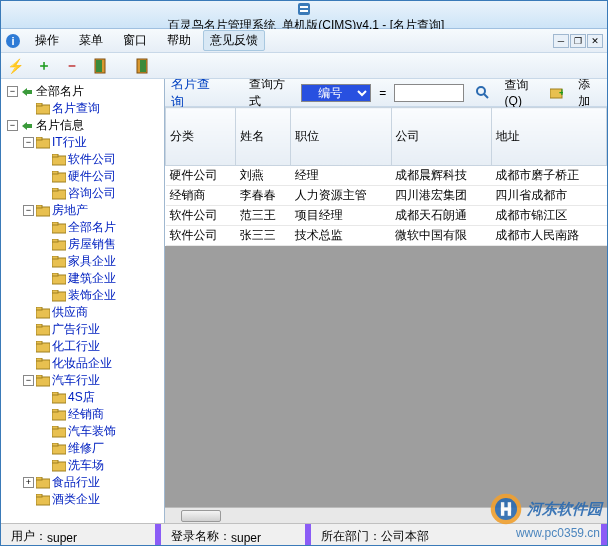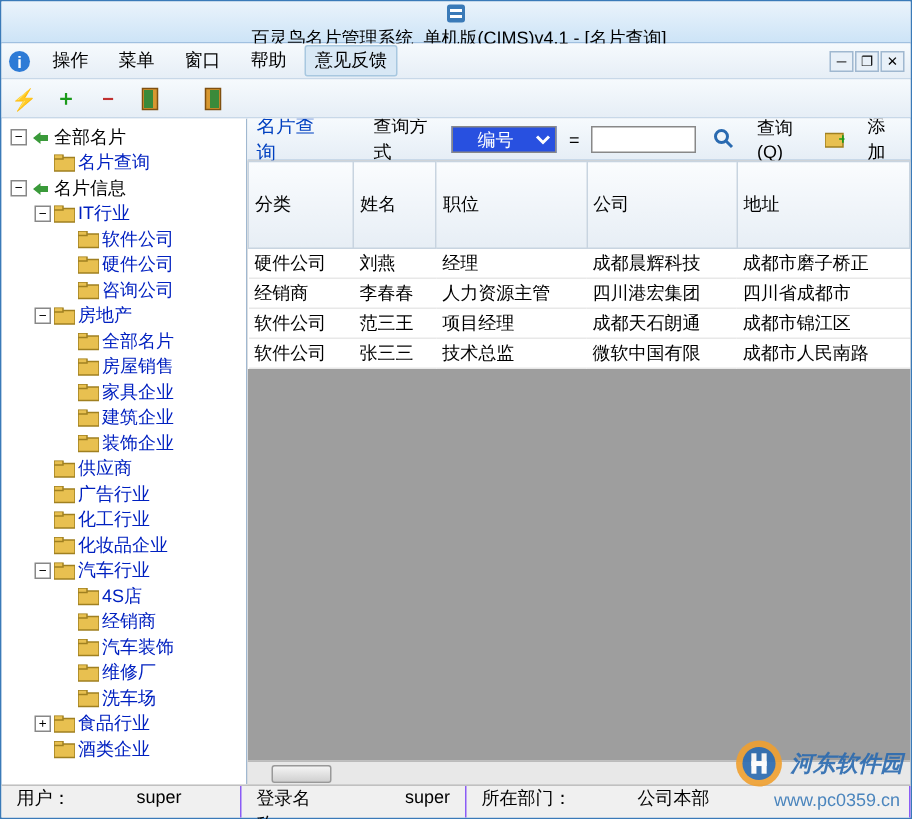--- a/index.html
+++ b/index.html
@@ -38,21 +38,21 @@
 .query-input { width: 70px; height: 18px; border: 1px solid #888; background: #fff; }
 .query-btn { display: flex; align-items: center; gap: 15px; cursor: pointer; }
 .grid-wrap { flex: 1; background: #9e9e9e; overflow: auto; position: relative; }
 .grid { background: #fff; border-collapse: collapse; width: 100%; }
 .grid th { background: linear-gradient(#fafcfe,#e7eef5); border: 1px solid #c8d4e0; padding: 20px 4px; text-align: left; font-weight: normal; color: #000; font-size: 12px; }
 .grid td { border-bottom: 1px solid #e8e8e8; padding: 1px 4px; color: #000; font-size: 12px; background: #fff; white-space: nowrap; overflow: hidden; }
 .grid tr { height: 17px; }
 .hscroll { position: absolute; bottom: 0; left: 0; right: 0; height: 16px; background: #e8e8e8; border-top: 1px solid #bbb; }
 .hscroll-thumb { position: absolute; left: 16px; top: 2px; width: 40px; height: 12px; background: linear-gradient(#f4f4f4,#d0d0d0); border: 1px solid #999; border-radius: 2px; }
 .statusbar { height: 22px; background: #f0f0f0; border-top: 1px solid #c0c0c0; display: flex; align-items: center; }
-.status-cell { padding: 0 10px; border-right: 1px solid #8b5cf6; height: 100%; display: flex; align-items: flex-start; gap: 44px; }
+.status-cell { padding: 0 10px; border-right: 6px solid #8b5cf6; height: 100%; display: flex; align-items: flex-end; }
 .watermark { position: absolute; right: 6px; bottom: 20px; opacity: 0.9; pointer-events: none; display: flex; align-items: center; gap: 4px; }
 .watermark .wm-logo { width: 34px; height: 34px; }
 .watermark .wm-text { font-size: 15px; color: #2a6ab0; font-style: italic; font-weight: bold; }
 .watermark .wm-url { font-size: 12px; color: #3a7ab8; position: absolute; right: 2px; bottom: -14px; margin-left: 41px; }
 svg { display: block; }
 </style>
 </head>
 <body>
 
 <div class="window">

